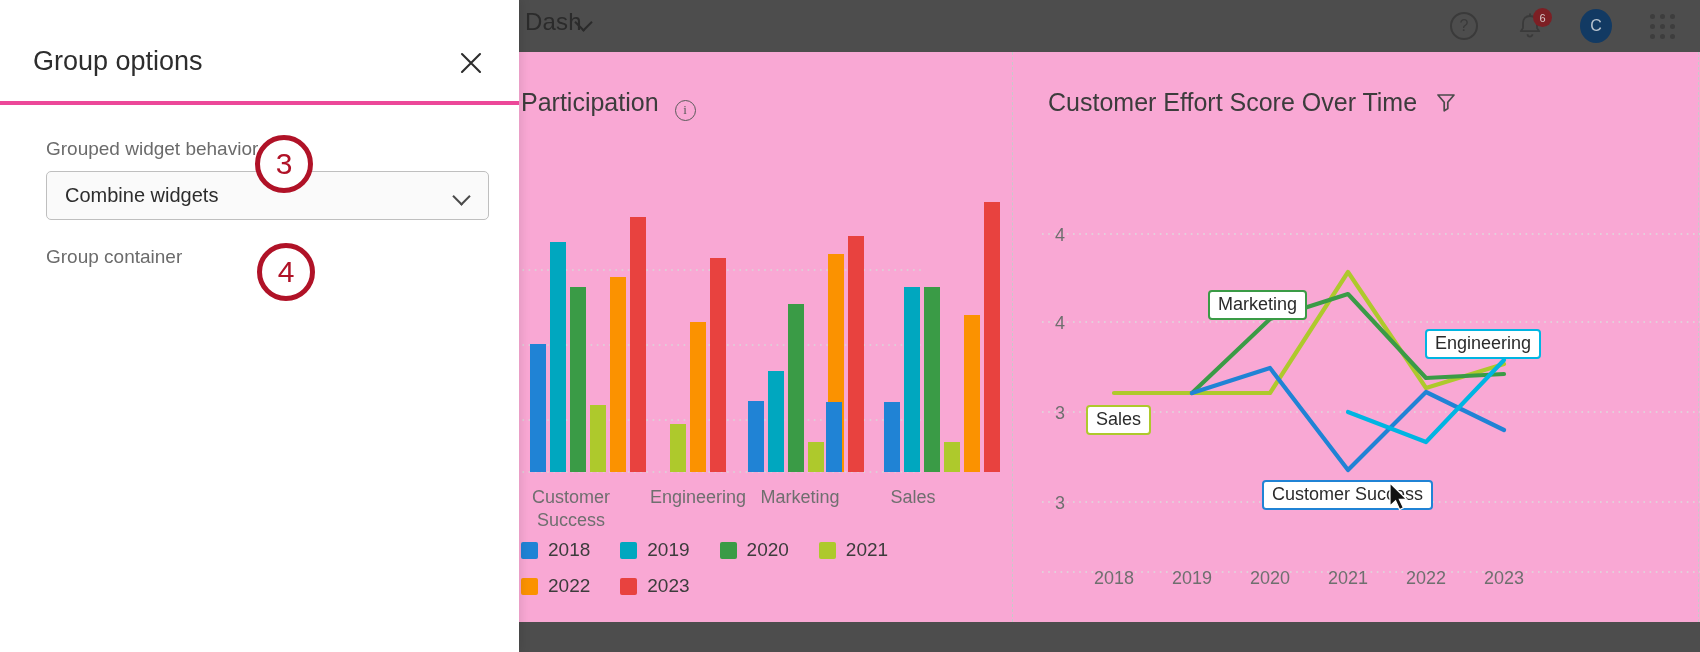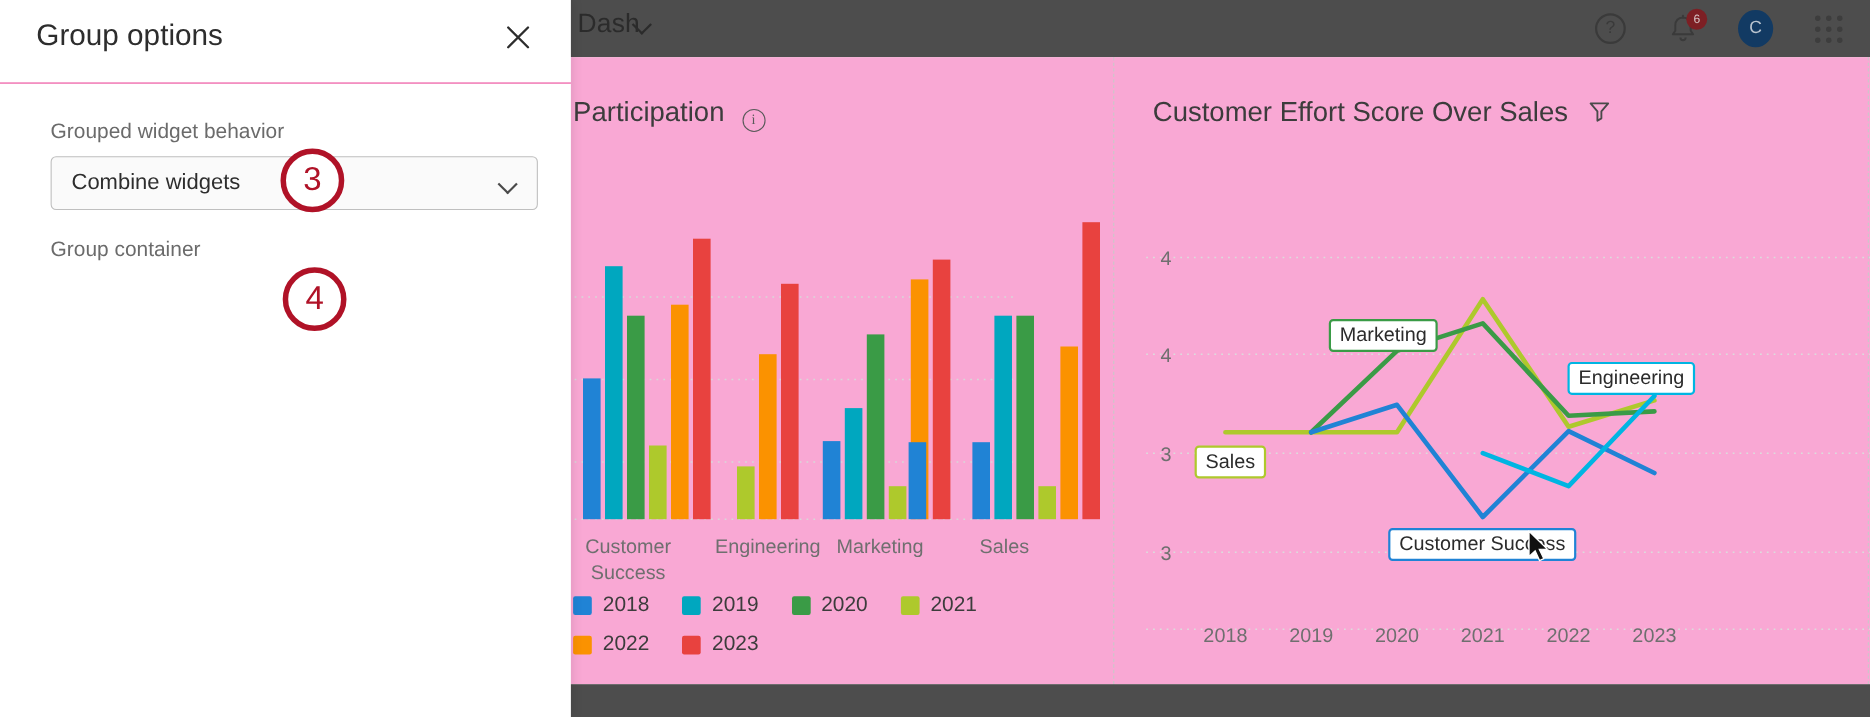--- a/index.html
+++ b/index.html
@@ -99,21 +99,21 @@
 
   
   .cursor { position: absolute; left: 1388px; top: 430px; }
 
   
   .panel {
     position: absolute; left: 0; top: 0; width: 519px; height: 652px;
     background: #ffffff; box-shadow: 2px 0 10px rgba(0,0,0,.10);
   }
   .panel-head {
-    position: relative; height: 76px; border-bottom: 1px solid #ec4899;
+    position: relative; height: 76px; border-bottom: 4px solid #ec4899; margin-top: 29px;
   }
   .panel-title { position: absolute; left: 33px; top: 17px; font-size: 27px; color: #2d2d2d; }
   .panel-close {
     position: absolute; right: 30px; top: 16px; width: 36px; height: 36px;
     display: flex; align-items: center; justify-content: center; cursor: pointer;
   }
   .panel-body { padding: 33px 30px 0 46px; }
   .field-label { font-size: 19px; color: #6b6b6b; margin-bottom: 11px; }
   .select {
     position: relative; height: 49px; border: 1px solid #bfbfbf; border-radius: 5px;
@@ -294,21 +294,21 @@
           <span class="legend-sw" style="background:#fb9200"></span>
           <span class="legend-tx">2022</span>
         </div>
         <div class="legend-item">
           <span class="legend-sw" style="background:#e8423f"></span>
           <span class="legend-tx">2023</span>
         </div>
       </div>
 
       <div class="widget-title" style="left:1048px; top:36px;">
-        <span>Customer Effort Score Over Sales</span>
+        <span>Customer Effort Score Over Time</span>
         <span class="funnel-ic">
           <svg width="22" height="22" viewBox="0 0 22 22">
             <path d="M3 4 h16 l-6.2 7.2 v6.4 l-3.6 2.2 v-8.6 z" fill="none" stroke="#4a4a4a" stroke-width="1.7" stroke-linejoin="round"></path>
           </svg>
         </span>
       </div>
 
       <svg class="plot" style="left:1024px; top:60px;" width="676" height="510">
 
         <g stroke="#dcdcdc" stroke-width="1.4" stroke-dasharray="1.6 4.6">

